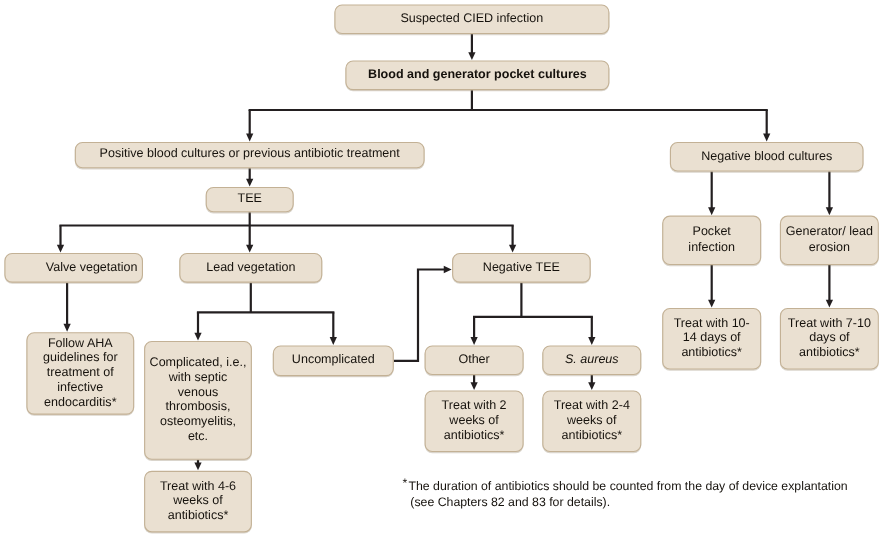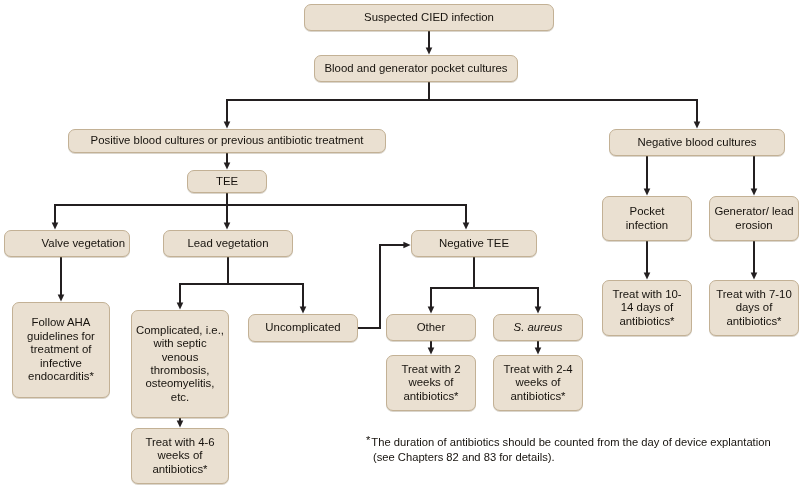--- a/index.html
+++ b/index.html
@@ -111,39 +111,39 @@
       <path d="M647,241 L647,276"></path>
 
       <path d="M754,241 L754,276"></path>
     </g>
   </svg>
 
   <div id="nodes-layer">
       <div class="node" style="left: 304px; top: 4px; width: 250px; height: 27px;">
         <span>Suspected CIED infection</span>
       </div>
-      <div class="node" style="left: 314px; top: 55px; width: 204px; height: 27px;">
+      <div class="node" style="left: 314px; top: 55px; width: 240px; height: 27px; font-weight: bold;">
         <span>Blood and generator pocket cultures</span>
       </div>
       <div class="node" style="left: 68px; top: 129px; width: 318px; height: 24px;">
         <span>Positive blood cultures or previous antibiotic treatment</span>
       </div>
       <div class="node" style="left: 187px; top: 170px; width: 80px; height: 23px;">
         <span>TEE</span>
       </div>
       <div class="node" style="left: 4px; top: 230px; width: 126px; height: 27px; justify-content: flex-end;">
         <span>Valve vegetation</span>
       </div>
       <div class="node" style="left: 163px; top: 230px; width: 130px; height: 27px;">
         <span>Lead vegetation</span>
       </div>
       <div class="node" style="left: 411px; top: 230px; width: 126px; height: 27px; text-align: center;">
         <span>Negative TEE</span>
       </div>
-      <div class="node" style="left: 12px; top: 302px; width: 98px; height: 96px; text-align: center;">
+      <div class="node" style="left: 24px; top: 302px; width: 98px; height: 75px; text-align: center;">
         <span>Follow AHA guidelines for treatment of infective endocarditis*</span>
       </div>
       <div class="node" style="left: 131px; top: 310px; width: 98px; height: 108px;">
         <span>Complicated, i.e., with septic venous thrombosis, osteomyelitis, etc.</span>
       </div>
       <div class="node" style="left: 248px; top: 314px; width: 110px; height: 28px;">
         <span>Uncomplicated</span>
       </div>
       <div class="node" style="left: 386px; top: 314px; width: 90px; height: 27px;">
         <span>Other</span>

